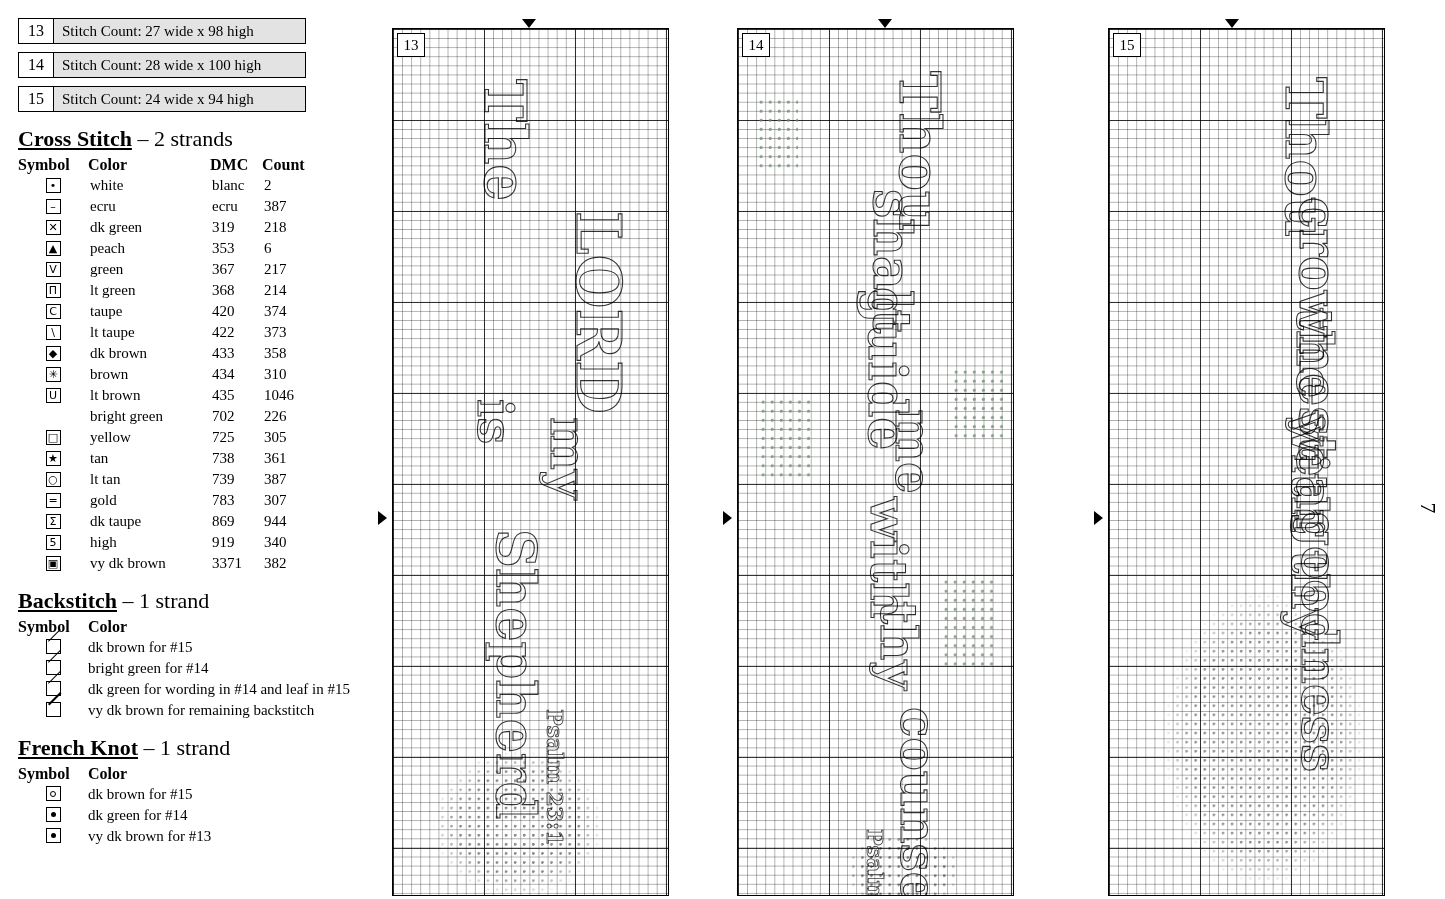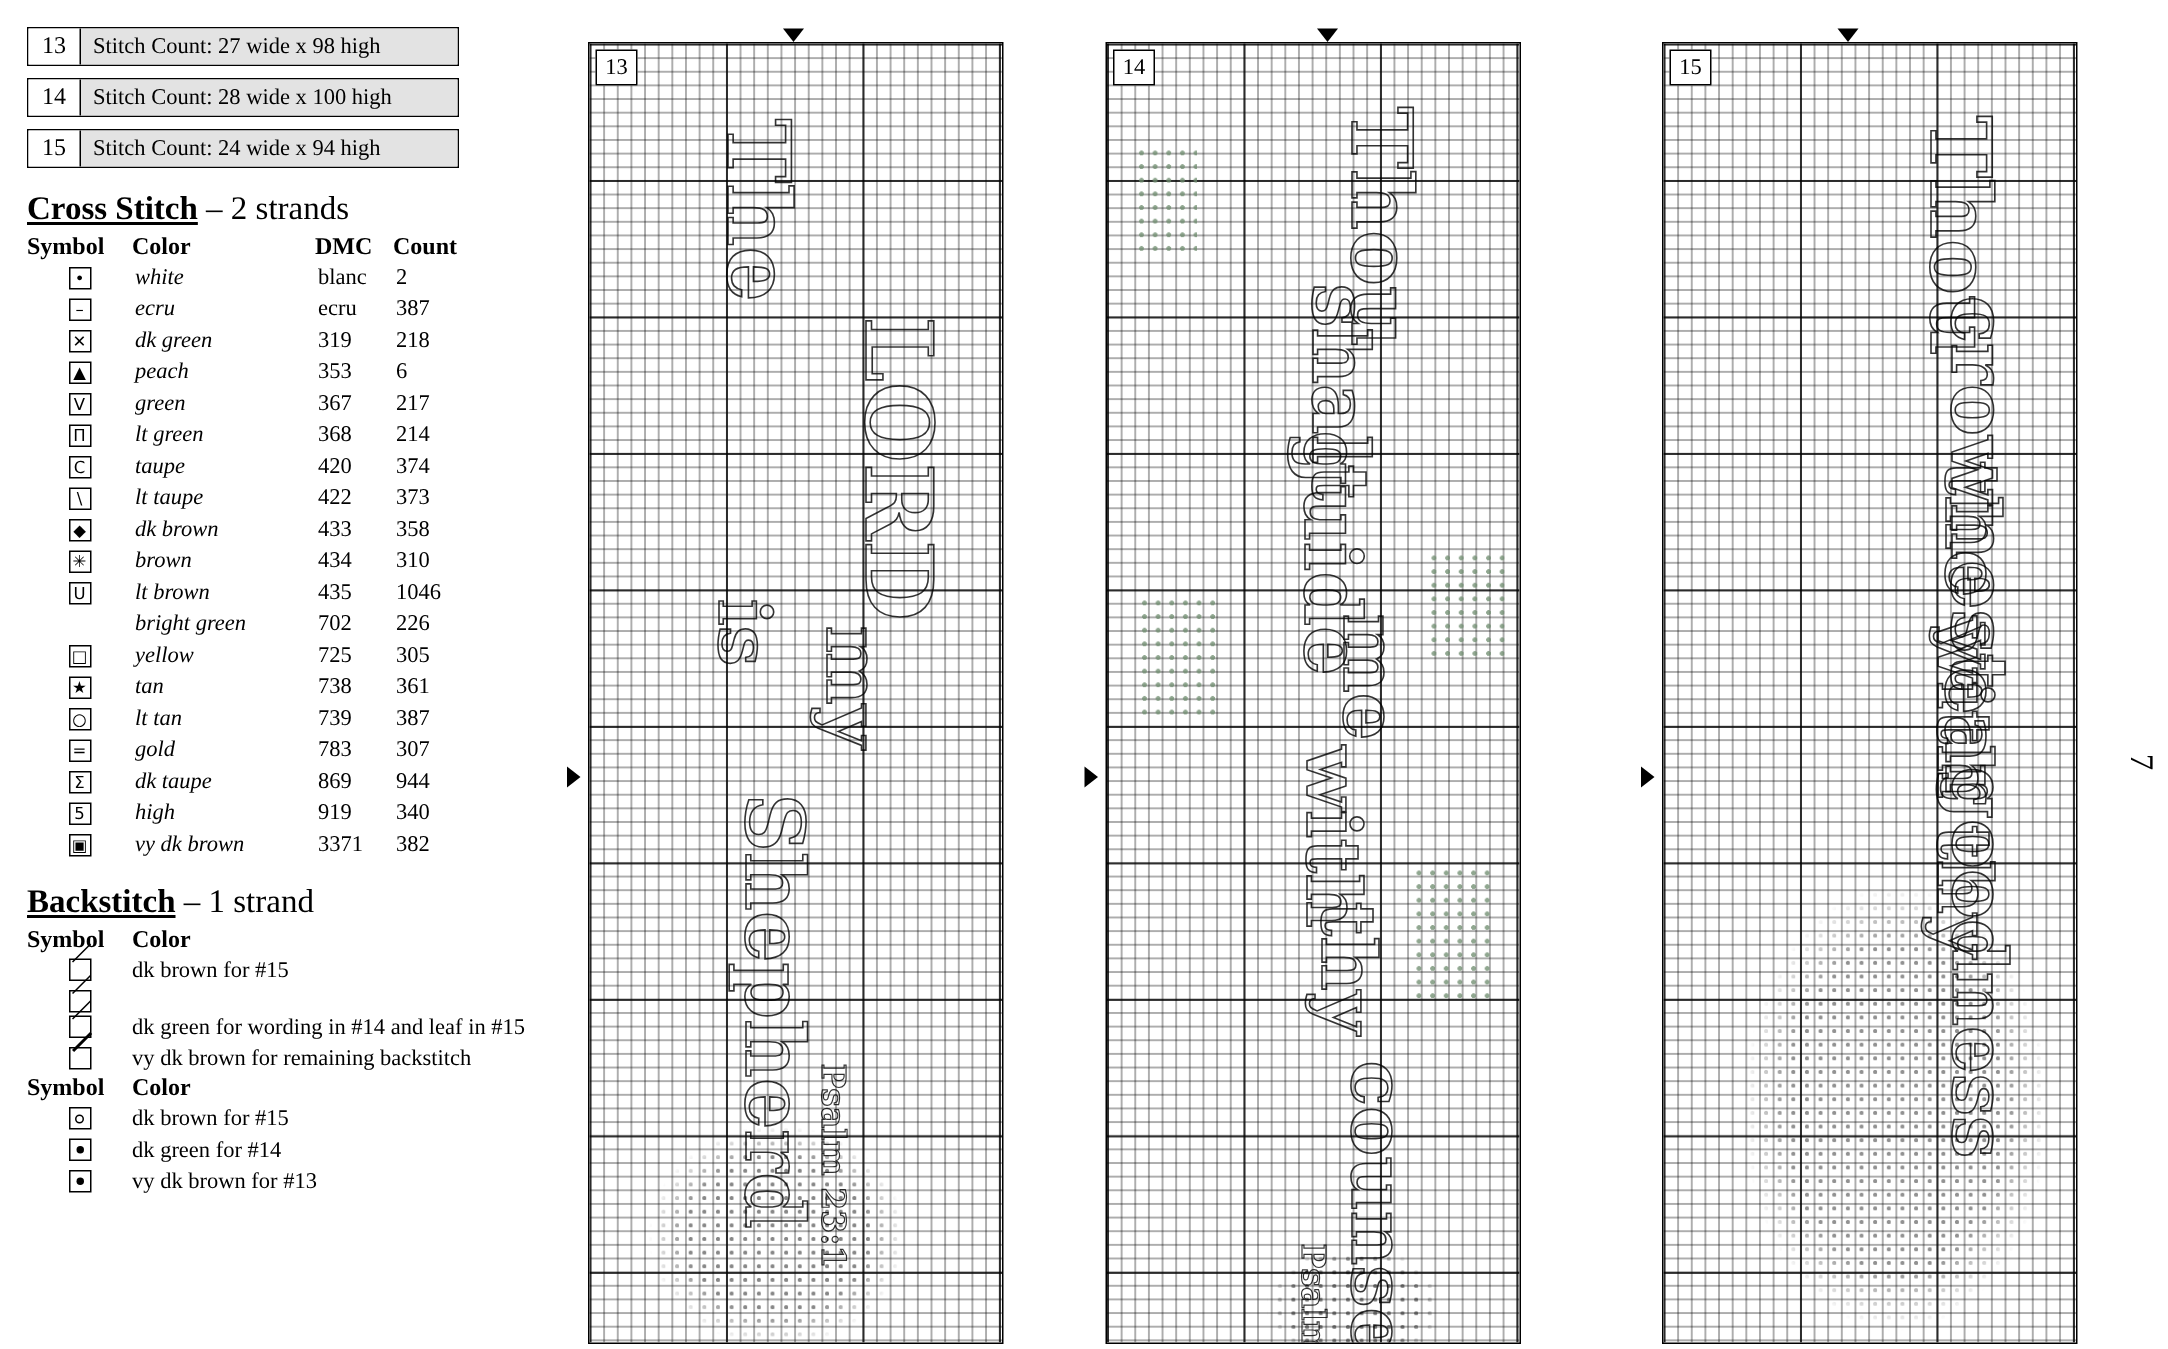--- a/index.html
+++ b/index.html
@@ -87,21 +87,21 @@
     font-size: 15px;
     line-height: 21px;
     align-items: center;
   }
   .row .c-sym {
     width: 70px;
     display: flex;
     justify-content: center;
     align-items: center;
   }
-  .row .c-col { width: 122px; padding-left: 2px; font-style: italic;}
+  .row .c-col { width: 122px; padding-left: 2px;}
   .row .c-dmc { width: 52px; }
   .row .c-anc { width: 60px; }
 
   .sym-box {
     width: 15px;
     height: 15px;
     border: 1px solid #000;
     display: flex;
     align-items: center;
     justify-content: center;
@@ -432,35 +432,39 @@
       <div class="bs-row">
           <div class="c-sym">
             <span class="slash"></span>
           </div>
           <div class="c-col">dk brown for #15</div>
         </div>
       <div class="bs-row">
           <div class="c-sym">
             <span class="slash"></span>
           </div>
+          <div class="c-col">bright green for #14</div>
         </div>
       <div class="bs-row">
           <div class="c-sym">
             <span class="slash"></span>
           </div>
           <div class="c-col">dk green for wording in #14 and leaf in #15</div>
         </div>
       <div class="bs-row">
           <div class="c-sym">
             <span class="slash thick"></span>
           </div>
           <div class="c-col">vy dk brown for remaining backstitch</div>
         </div>
     </div>
 
+    <div class="section-head">
+      <span class="underline">French Knot</span><span class="sub"> – 1 strand</span>
+    </div>
     <div class="col-head">
       <div class="c-sym">Symbol</div>
       <div class="c-col">Color</div>
     </div>
     <div>
       <div class="bs-row">
           <div class="c-sym">
             <span class="dot-sym open"></span>
           </div>
           <div class="c-col">dk brown for #15</div>

